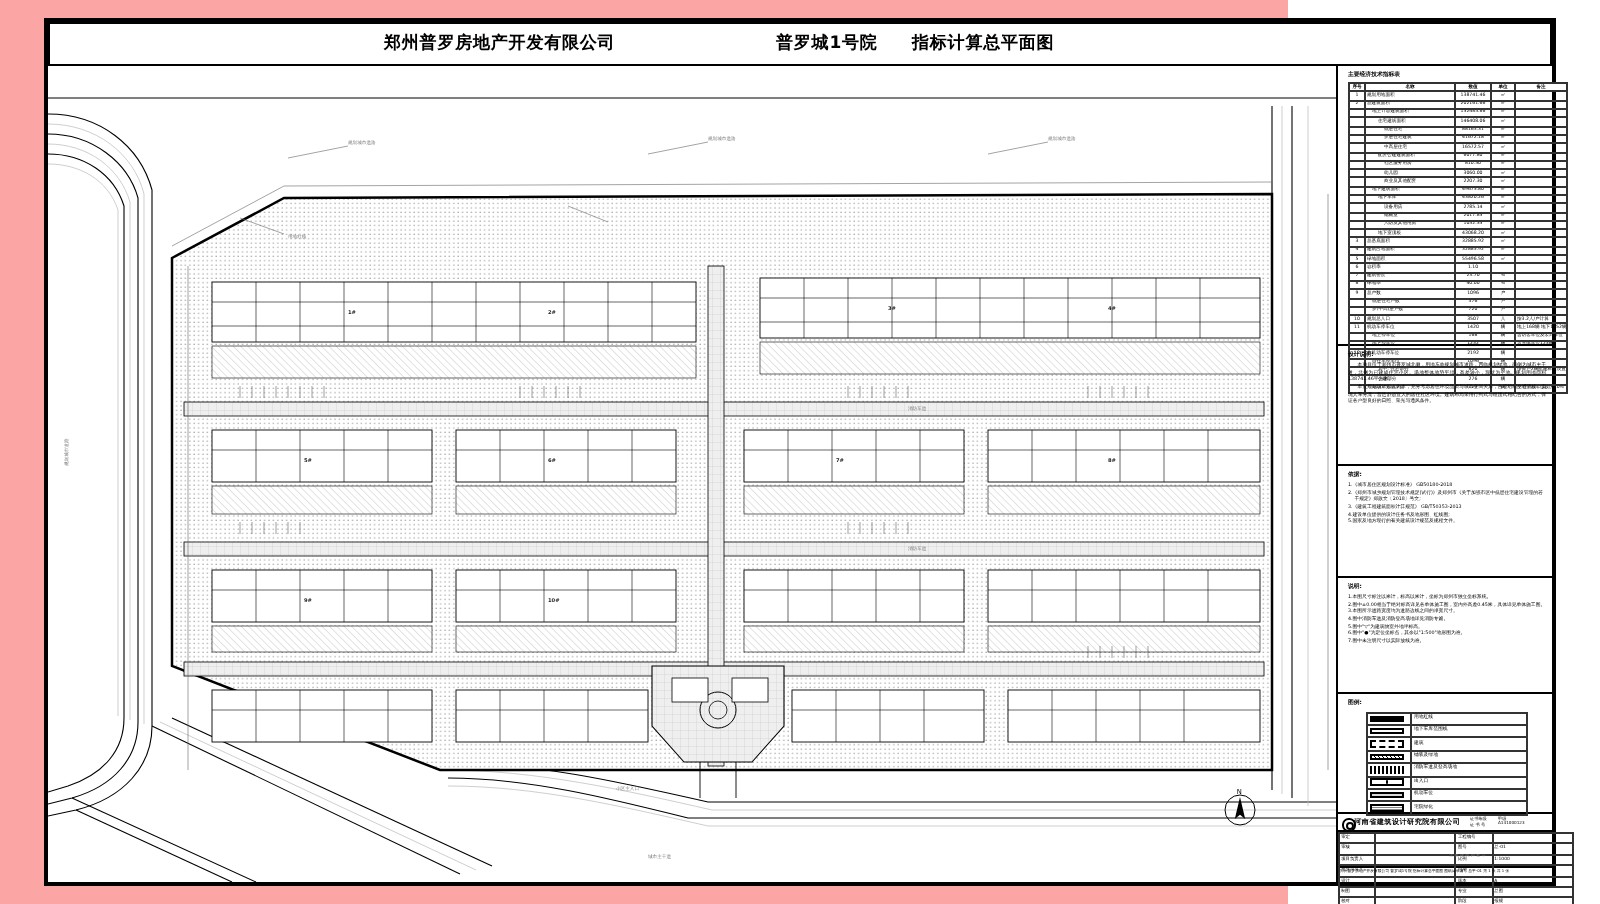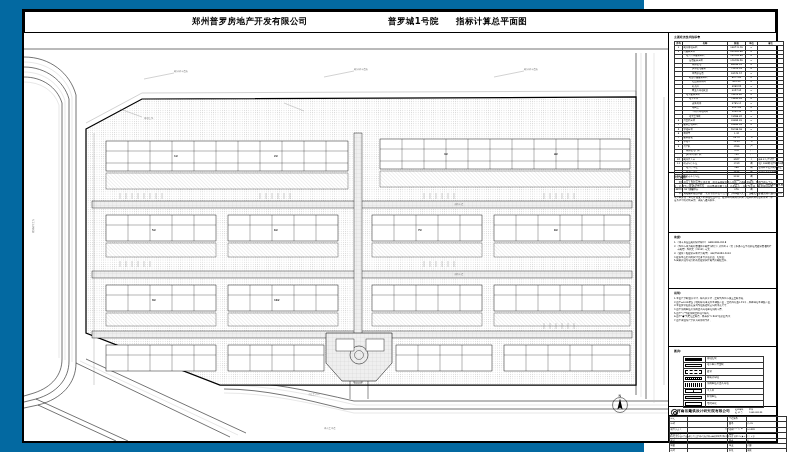--- a/index.html
+++ b/index.html
@@ -1,19 +1,19 @@
 <!DOCTYPE html>
 <html><head>
 <meta charset="utf-8">
 <style>
   html,body{margin:0;padding:0;background:#ffffff;}
   body{width:800px;height:452px;overflow:hidden;
        font-family:"DejaVu Sans","Liberation Sans",sans-serif;
        color:#111;}
-  .sheet{position:absolute;left:0;top:0;width:644px;height:452px;background:#0369a1;}
+  .sheet{position:absolute;left:0;top:0;width:644px;height:452px;background:#fca5a5;}
 
   
   .frame{position:absolute;left:22px;top:9px;width:756px;height:434px;
          border:2.5px solid #000;box-sizing:border-box;background:#fff;}
   .frame-inner{position:absolute;left:24px;top:11px;width:752px;height:430px;
          border:0.8px solid #000;box-sizing:border-box;pointer-events:none;}
 
   
   .titlestrip{position:absolute;left:24px;top:11px;width:752px;height:22px;
          border-bottom:1.6px solid #000;box-sizing:border-box;}

